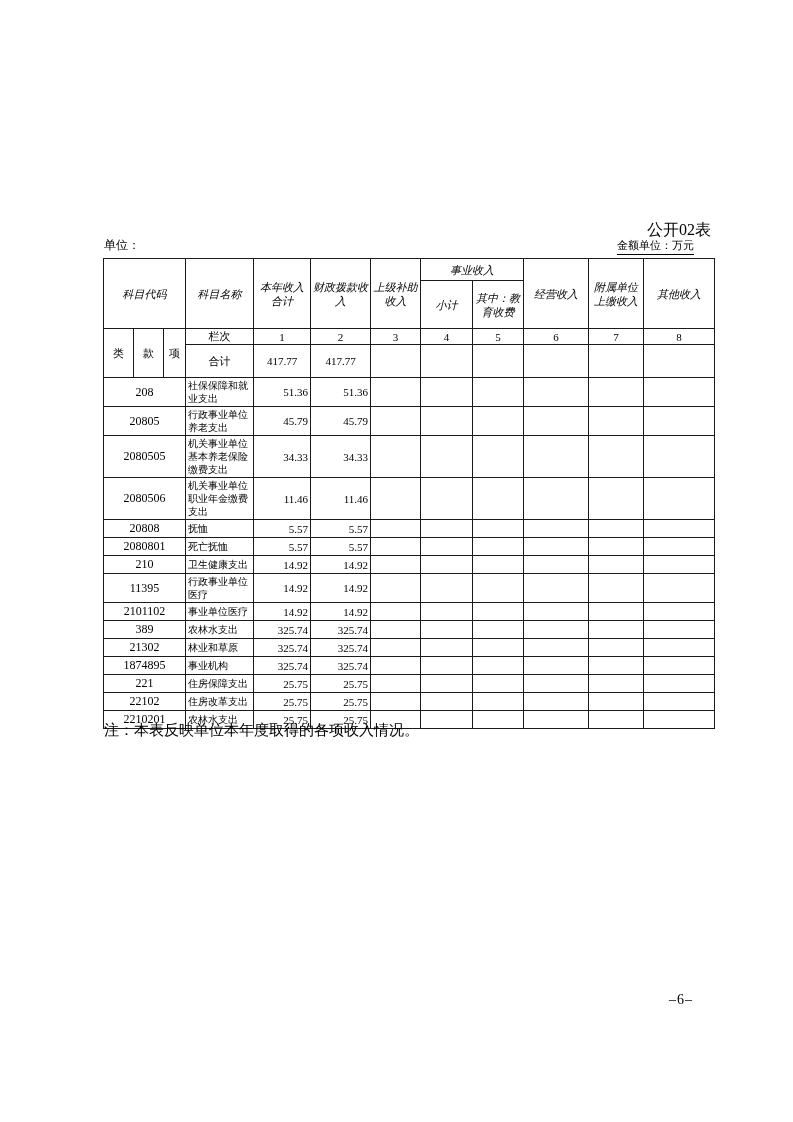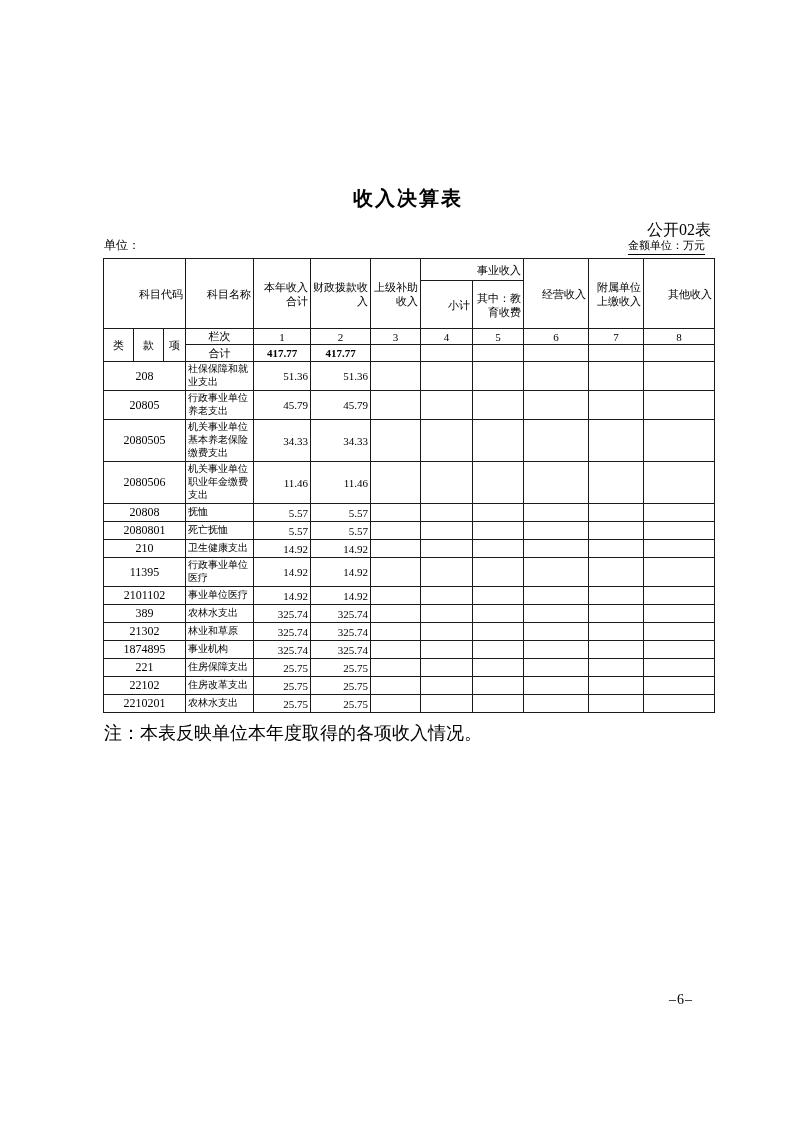--- a/index.html
+++ b/index.html
@@ -24,92 +24,91 @@
   }
   .doc-label {
     position: absolute; right: 82px; top: 220px;
     font-size: 16px;
   }
   .unit-label {
     position: absolute; left: 104px; top: 237px;
     font-size: 12px;
   }
   .amount-unit {
-    position: absolute; right: 88px; top: 238px;
+    position: absolute; right: 99px; top: 238px;
     font-size: 11px;
     border-bottom: 1px solid #000;
     padding-bottom: 1px;
   }
 
   table.income {
     position: absolute; left: 103px; top: 258px;
     width: 611px;
     border-collapse: collapse;
     table-layout: fixed;
   }
   table.income th, table.income td {
     border: 1px solid #1a1a1a;
     padding: 0 2px;
     overflow: hidden;
   }
   table.income th {
     font-weight: normal;
     font-size: 11px;
     line-height: 14px;
-    text-align: right;
+    text-align: center;
     vertical-align: middle;
+    font-style: italic;
   }
   tr.hdr-top th.biz { height: 22px; }
   tr.hdr-sub th { height: 48px; }
 
   tr.lanci-row td, tr.total-row td {
     font-size: 11px;
     text-align: center;
     vertical-align: middle;
   }
   tr.lanci-row td { height: 16px; }
-  tr.total-row td { height: 17px; }
+  tr.total-row td { height: 33px; }
   td.ckx { font-size: 11px; }
-  tr.total-row td.num { font-weight: bold; }
+  tr.total-row td.num { font-weight: normal; }
 
   tbody.body-rows td { height: 18px; vertical-align: middle; }
   tbody.body-rows td.code {
     font-size: 12px;
     text-align: center;
     padding-left: 2px;
   }
   tbody.body-rows td.name {
     font-size: 10px;
     line-height: 13px;
     text-align: left;
     padding: 1px 2px;
-    font-family: Liberation Mono, monospace;
   }
   td.num {
     font-size: 11px;
     text-align: right;
     padding-right: 2px !important;
   }
 
   .note {
     position: absolute; left: 104px; top: 721px;
-    font-size: 18px;
+    font-size: 15px;
   }
   .page-number {
     position: absolute; right: 100px; top: 992px;
     font-size: 14px;
     letter-spacing: 1px;
   }
 </style>
 </head>
 <body>
 
 <div class="page">
 
-  <div class="doc-title">收入决算表</div>
   <div class="doc-label">公开02表</div>
   <div class="unit-label">单位：</div>
   <div class="amount-unit">金额单位：万元</div>
 
   <table class="income">
     <colgroup>
       <col style="width:30px">
         <col style="width:30px">
         <col style="width:22px">
       <col style="width:68px">

